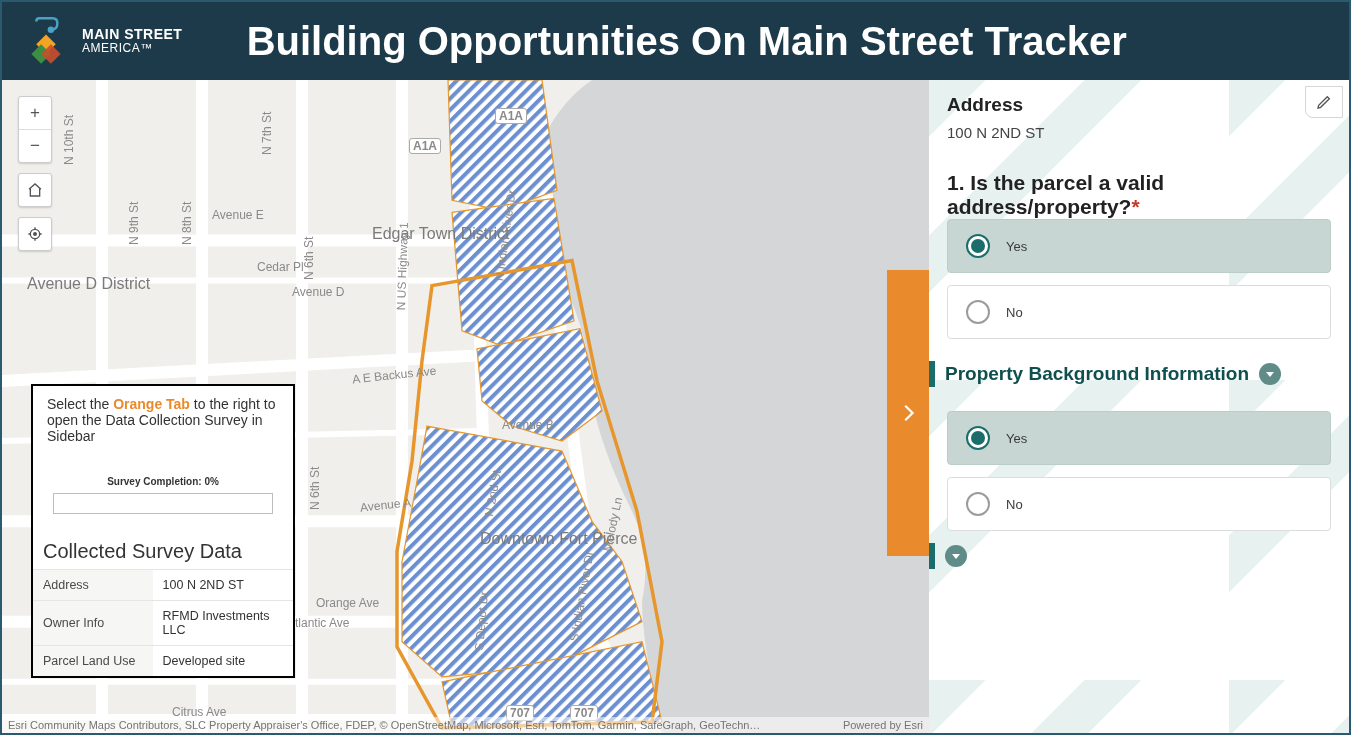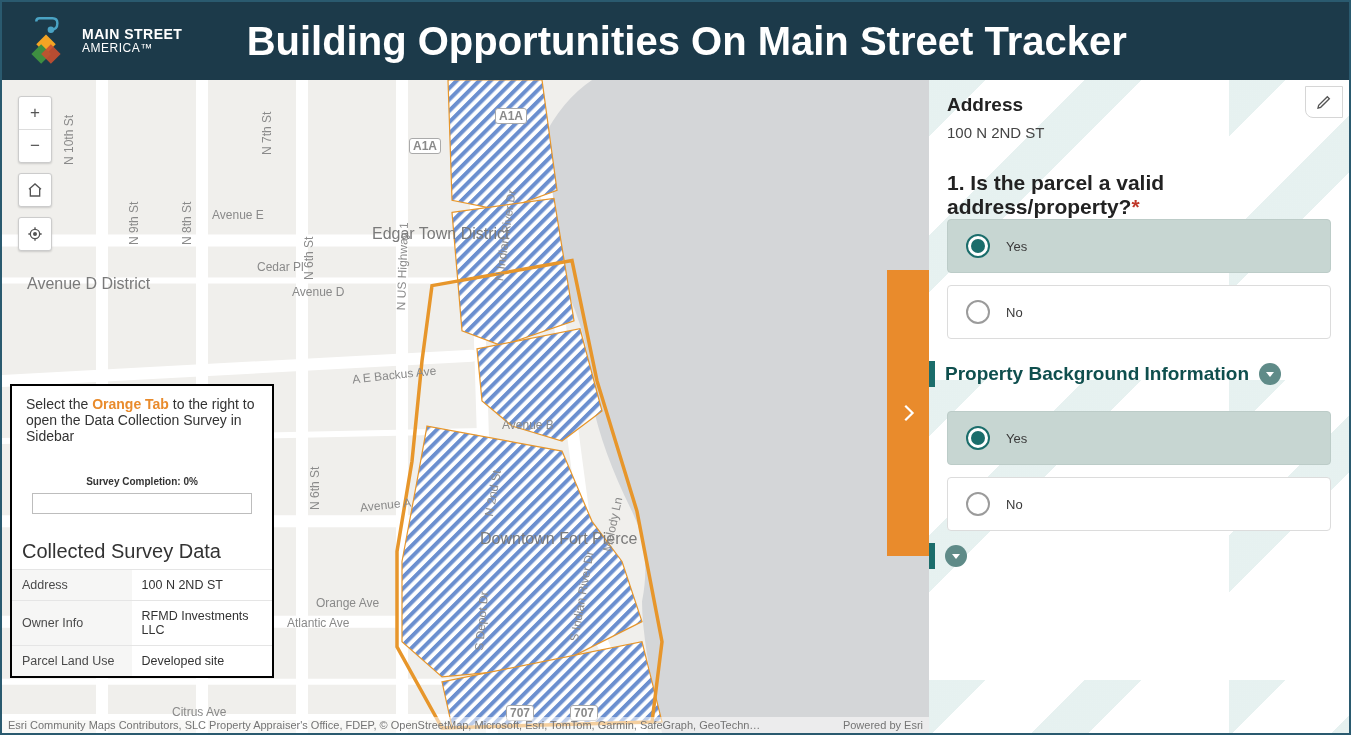--- a/index.html
+++ b/index.html
@@ -37,21 +37,21 @@
   .map-label.district { color:#7a7a7a; font-size:16px;}
   .map-controls { position:absolute; top:16px; left:16px; display:flex; flex-direction:column; gap:10px;}
   .ctrl-group { background:#fff; border:1px solid #ccc; border-radius:3px; box-shadow:0 1px 2px rgba(0,0,0,0.15); display:flex; flex-direction:column;}
   .ctrl-btn { width:32px; height:32px; display:flex; align-items:center; justify-content:center; font-size:17px; color:#555; cursor:pointer; }
   .ctrl-group .ctrl-btn + .ctrl-btn { border-top:1px solid #ddd;}
   .attribution { position:absolute; bottom:0; left:0; right:0; font-size:11px; color:#747474; padding:2px 6px; display:flex; justify-content:space-between; background:rgba(255,255,255,0.55);}
   
   .orange-tab { position:absolute; right:0; top:190px; width:42px; height:286px; background:var(--orange); display:flex; align-items:center; justify-content:center; cursor:pointer;}
   .orange-tab svg { width:22px; height:22px; stroke:#fff; stroke-width:2.4; fill:none;}
   
-  .infobox { position:absolute; left:8px; top:304px; width:260px; background:#fff; border:2px solid #000; box-shadow:0 0 0 rgba(0,0,0,0); font-size:14px;}
+  .infobox { position:absolute; left:29px; top:304px; width:260px; background:#fff; border:2px solid #000; box-shadow:0 0 0 rgba(0,0,0,0); font-size:14px;}
   .infobox .pad { padding:10px 14px 6px 14px;}
   .hint-orange { color:var(--orange); font-weight:600;}
   .progress-label { text-align:center; font-weight:600; font-size:10px; margin-top:32px; margin-bottom:6px;}
   .progress-bar { height:19px; background:#fff; border:1px solid #bdbdbd; margin:0 6px 10px 6px;}
   .infobox h3 { font-weight:400; font-size:20px; margin:10px 10px 6px 10px;}
   table.survey { width:100%; border-collapse:collapse; font-size:12.5px;}
   table.survey td { border-top:1px solid #e5e5e5; padding:8px 10px;}
   table.survey td:first-child { background:#f6f6f5; width:46%; color:#4a4a4a;}
   
   .sidebar { width:420px; flex:0 0 420px; background:#fff; position:relative; overflow:hidden;

